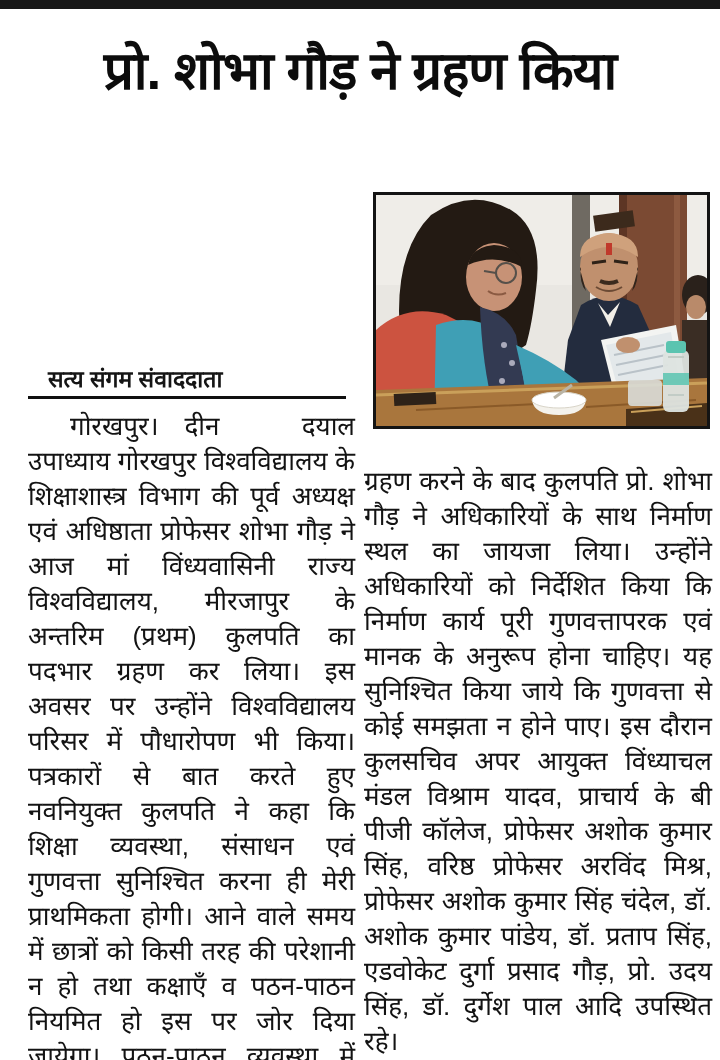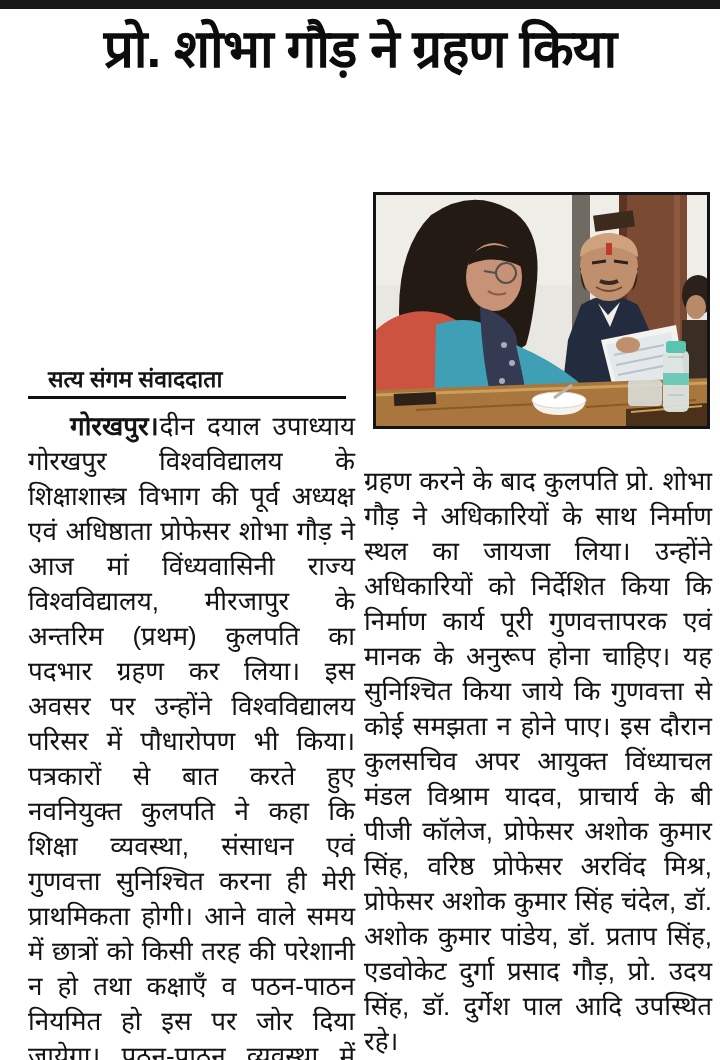--- a/index.html
+++ b/index.html
@@ -8,21 +8,21 @@
     background:#ffffff;
     font-family:"Liberation Sans", sans-serif;
     color:#121212;
     overflow:hidden;
   }
   .page { position:relative; width:720px; height:1060px; background:#ffffff; }
 
   .topbar { position:absolute; top:0; left:0; width:720px; height:9px; background:#181818; }
 
   .headline {
-    position:absolute; top:16px; left:0; width:720px;
+    position:absolute; top:38px; left:0; width:720px;
     text-align:center; font-weight:700; color:#0c0c0c;
     font-size:53px; line-height:65px; letter-spacing:-1px;
   }
 
   .lead {
     position:absolute; left:28px; top:194px; width:332px;
     font-size:27px; line-height:38px; font-weight:700; color:#101010;
   }
   .bullet {
     display:inline-block; width:19px; height:19px;
@@ -43,21 +43,21 @@
   .photo-frame svg { display:block; }
 
   .col {
     position:absolute; font-size:26px; line-height:35px;
     text-align:justify; color:#131313;
   }
   .col p { margin:0; }
   .col1 { left:28px; top:409px; width:327px; }
   .col2 { left:364px; top:464px; width:348px; }
   .col1 p { text-indent:42px; }
-  .dateline { font-weight:700; margin-right:1px; }
+  .dateline { font-weight:400; margin-right:26px; }
 </style>
 </head>
 <body>
 
 <div class="page">
 
   <div class="topbar"></div>
 
   <div class="headline">
     <div>प्रो. शोभा गौड़ ने ग्रहण किया</div>

